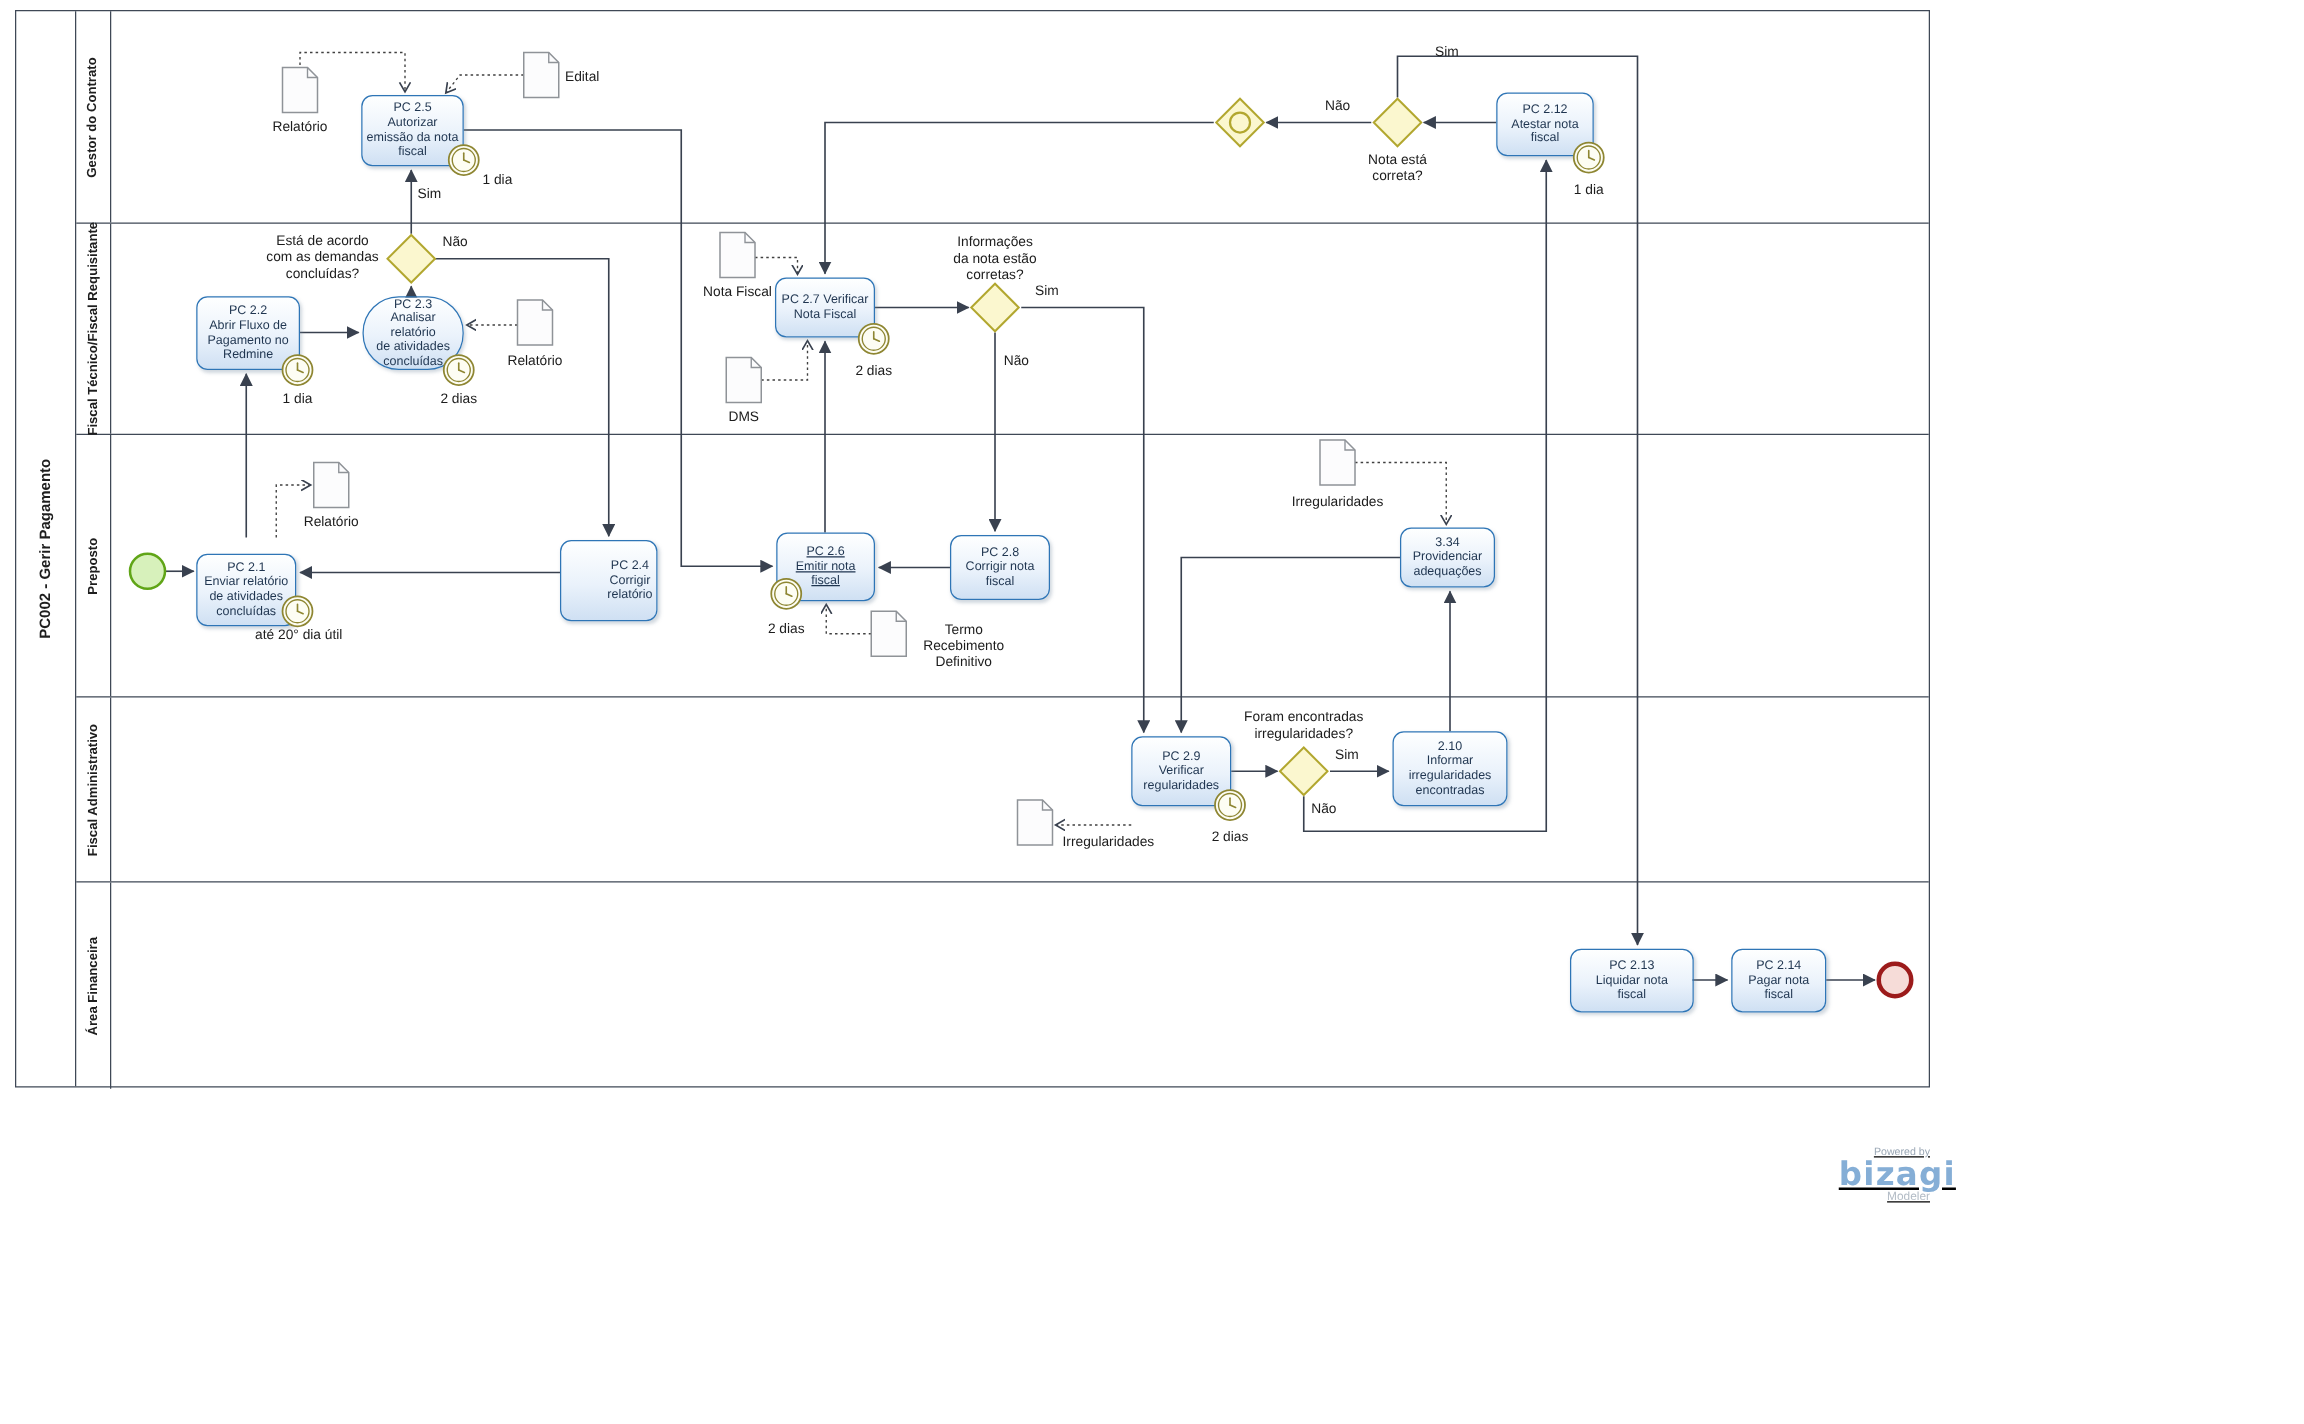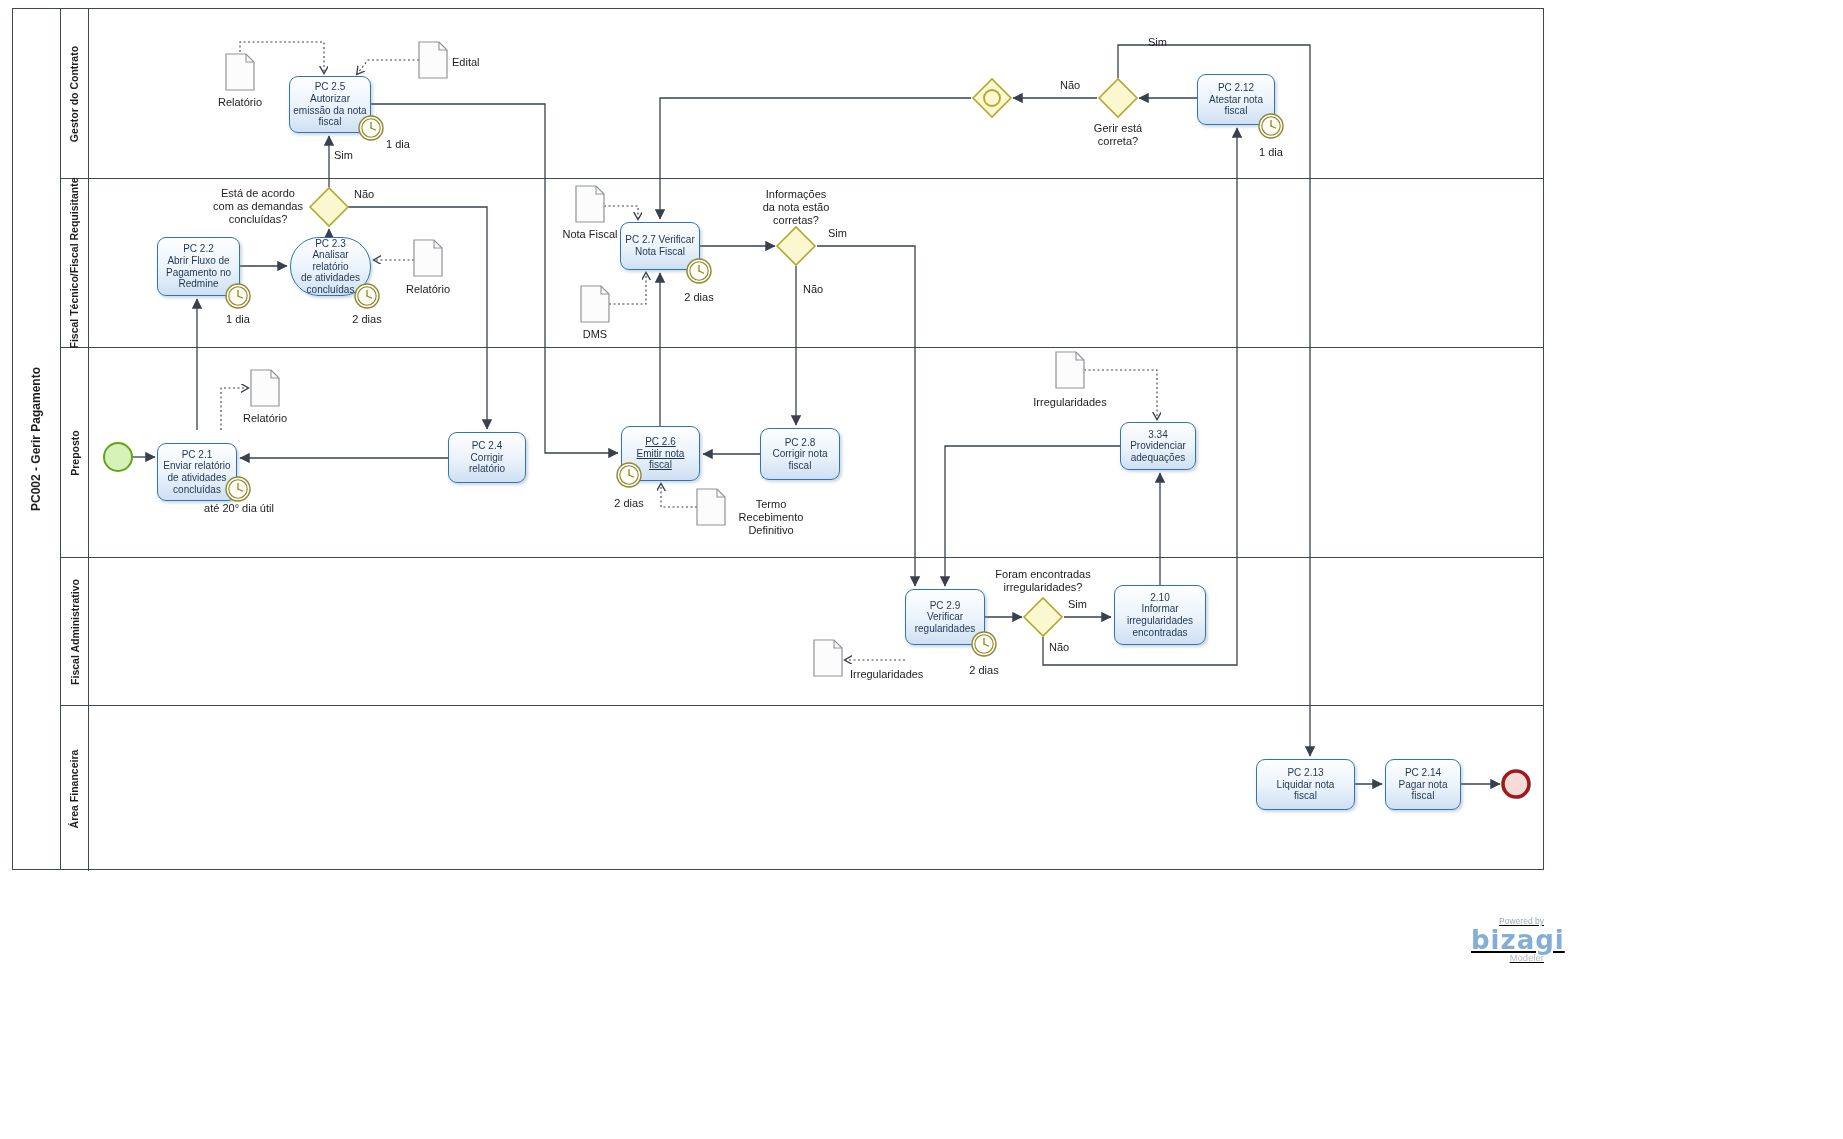--- a/index.html
+++ b/index.html
@@ -197,21 +197,21 @@
 Abrir Fluxo de
 Pagamento no
 Redmine</span>
     </div>
   <div class="task" style="left:290px; top:237px; width:81px; height:59px;border-radius:29px;">
       <span>PC 2.3
 Analisar relatório
 de atividades
 concluídas</span>
     </div>
-  <div class="task" style="left:448px; top:432px; width:78px; height:51px;">
+  <div class="task" style="left:448px; top:432px; width:78px; height:65px;justify-content:flex-end;">
       <span>PC 2.4
 Corrigir
 relatório</span>
     </div>
   <div class="task" style="left:289px; top:76px; width:82px; height:57px;">
       <span>PC 2.5
 Autorizar
 emissão da nota
 fiscal</span>
     </div>
@@ -262,21 +262,21 @@
     </div>
 
   <div class="lbl" style="left:210px; top:187px; width:96px;">Está de acordo
 com as demandas
 concluídas?</div>
   <div class="lbl" style="left:748px; top:188px; width:96px;">Informações
 da nota estão
 corretas?</div>
   <div class="lbl" style="left:990px; top:568px; width:106px;">Foram encontradas
 irregularidades?</div>
-  <div class="lbl" style="left:1078px; top:122px; width:80px;">Gerir está
+  <div class="lbl" style="left:1078px; top:122px; width:80px;">Nota está
 correta?</div>
 
   <div class="lbl tl" style="left:334px; top:149px; width:30px;">Sim</div>
   <div class="lbl tl" style="left:354px; top:188px; width:34px;">Não</div>
   <div class="lbl tl" style="left:828px; top:227px; width:34px;">Sim</div>
   <div class="lbl tl" style="left:803px; top:283px; width:34px;">Não</div>
   <div class="lbl tl" style="left:1068px; top:598px; width:30px;">Sim</div>
   <div class="lbl tl" style="left:1049px; top:641px; width:34px;">Não</div>
   <div class="lbl tl" style="left:1060px; top:79px; width:34px;">Não</div>
   <div class="lbl tl" style="left:1148px; top:36px; width:34px;">Sim</div>

